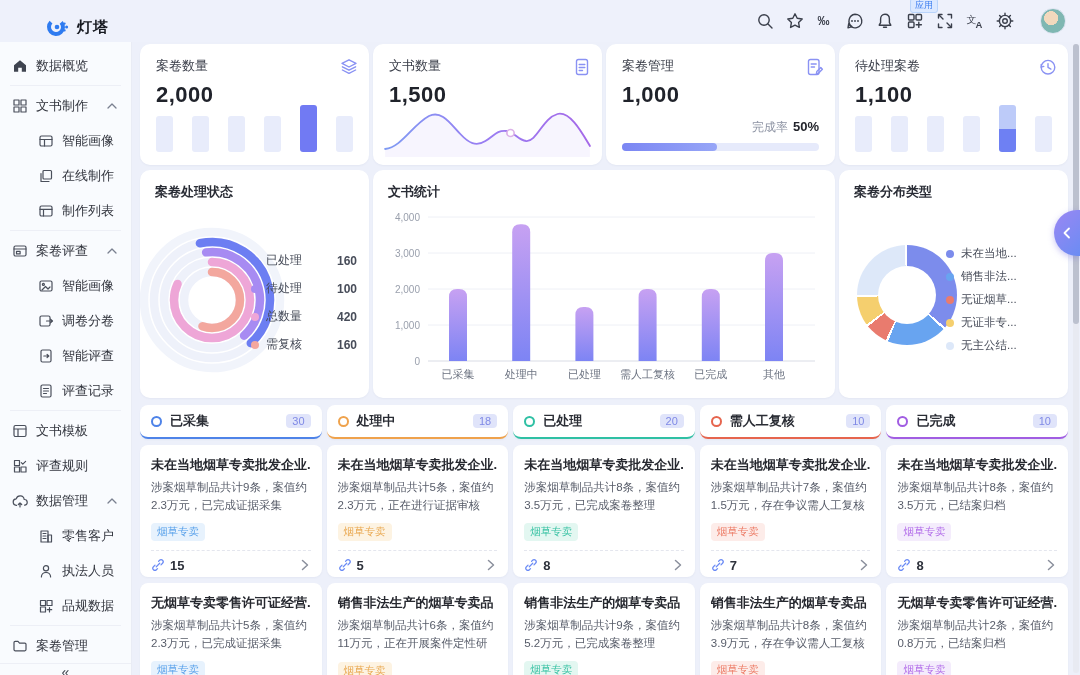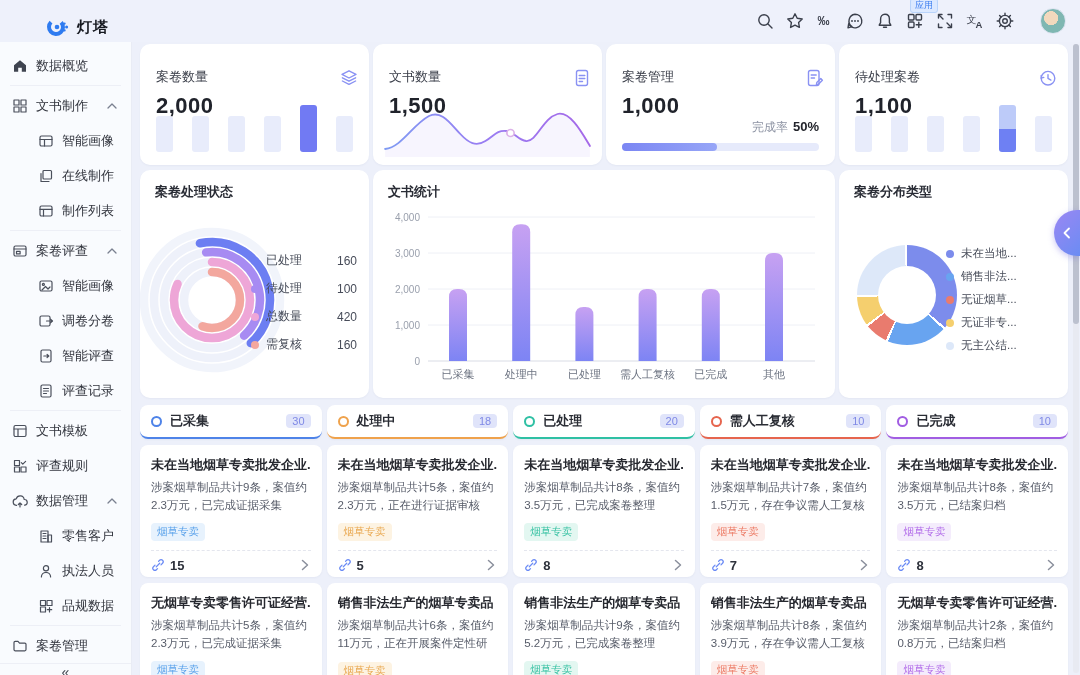--- a/index.html
+++ b/index.html
@@ -30,21 +30,21 @@
   .main { position:absolute; left:140px; top:42px; width:928px; height:633px; }
   .row-stats { position:absolute; left:0; top:2px; width:928px; height:121px; display:grid; grid-template-columns:repeat(4,1fr); gap:4px; }
   .row-charts { position:absolute; left:0; top:128px; width:928px; height:228px; display:grid; grid-template-columns:229px 462px 229px; gap:4px; }
   .row-khead { position:absolute; left:0; top:363px; width:928px; height:34px; display:grid; grid-template-columns:repeat(5,1fr); gap:5px; }
   .row-cards1 { position:absolute; left:0; top:403px; width:928px; height:132px; display:grid; grid-template-columns:repeat(5,1fr); gap:5px; }
   .row-cards2 { position:absolute; left:0; top:541px; width:928px; height:132px; display:grid; grid-template-columns:repeat(5,1fr); gap:5px; }
 
   .card { background:#fff; border-radius:10px; box-shadow:0 1px 2px rgba(60,70,120,.05); position:relative; overflow:hidden; }
 
   
-  .stat-head { display:flex; align-items:flex-start; padding:13px 10px 0 16px;margin-top:11px; }
+  .stat-head { display:flex; align-items:flex-start; padding:13px 10px 0 16px; }
   .stat-title { font-size:13px; color:#3b3f4a; }
   .stat-ic { margin-left:auto; color:#8a92f3; display:flex; }
   .stat-value { font-size:22px; font-weight:700; color:#20232b; padding:5px 16px 0; letter-spacing:.5px; }
   .spark-bars { position:absolute; left:16px; right:16px; bottom:13px; display:flex; justify-content:space-between; align-items:flex-end; }
   .sb { width:17px; border-radius:3px; background:#e8ecfb; }
   .sb-stack { width:17px; display:flex; flex-direction:column; }
   .sb-stack .top { background:#bdcbf9; border-radius:3px 3px 0 0; }
   .sb-stack .bot { background:#6e80f3; border-radius:0 0 3px 3px; }
   .spark-wave { position:absolute; left:10px; right:10px; bottom:8px; height:54px; }
   .prog-wrap { position:absolute; left:16px; right:16px; bottom:14px; }
@@ -52,21 +52,21 @@
   .prog-label b { color:#23252c; font-size:13px; margin-left:5px; }
   .prog-track { height:8px; background:#e6eafb; border-radius:4px; }
   .prog-fill { height:8px; border-radius:4px; background:linear-gradient(90deg,#7b86f3,#97a6f7); }
 
   
   .chart-title { position:absolute; left:15px; top:13px; font-size:13px; font-weight:700; color:#2a2d36; z-index:2; }
   .legend { position:absolute; display:flex; flex-direction:column; }
   .lg-row { display:flex; align-items:center; }
   .lg-dot { width:8px; height:8px; border-radius:50%; flex:0 0 8px; margin-right:7px; }
   .lg-label { font-size:12px; color:#474c59; }
-  .lg-val { margin-left:auto; font-size:12px; color:#474c59; font-weight:400; }
+  .lg-val { margin-left:auto; font-size:12px; color:#474c59; font-weight:700; }
   #status-legend { right:12px; top:82px; width:106px; gap:11px; }
   #types-legend { right:28px; top:76px; width:94px; gap:8px; }
   #types-legend .lg-label { font-size:11.5px; }
   .donut { position:absolute; left:18px; top:75px; width:100px; height:100px; border-radius:50%; }
   .donut-hole { position:absolute; left:39px; top:96px; width:58px; height:58px; border-radius:50%; background:#fff; }
 
   
   .khead { background:#fff; border-radius:8px; display:flex; align-items:center; padding:0 11px; border-bottom:2px solid; box-shadow:0 1px 2px rgba(60,70,120,.05); }
   .khead .ring { width:11px; height:11px; border-radius:50%; border:2px solid; margin-right:8px; }
   .khead .klabel { font-size:13px; color:#2a2d35; font-weight:600; }

